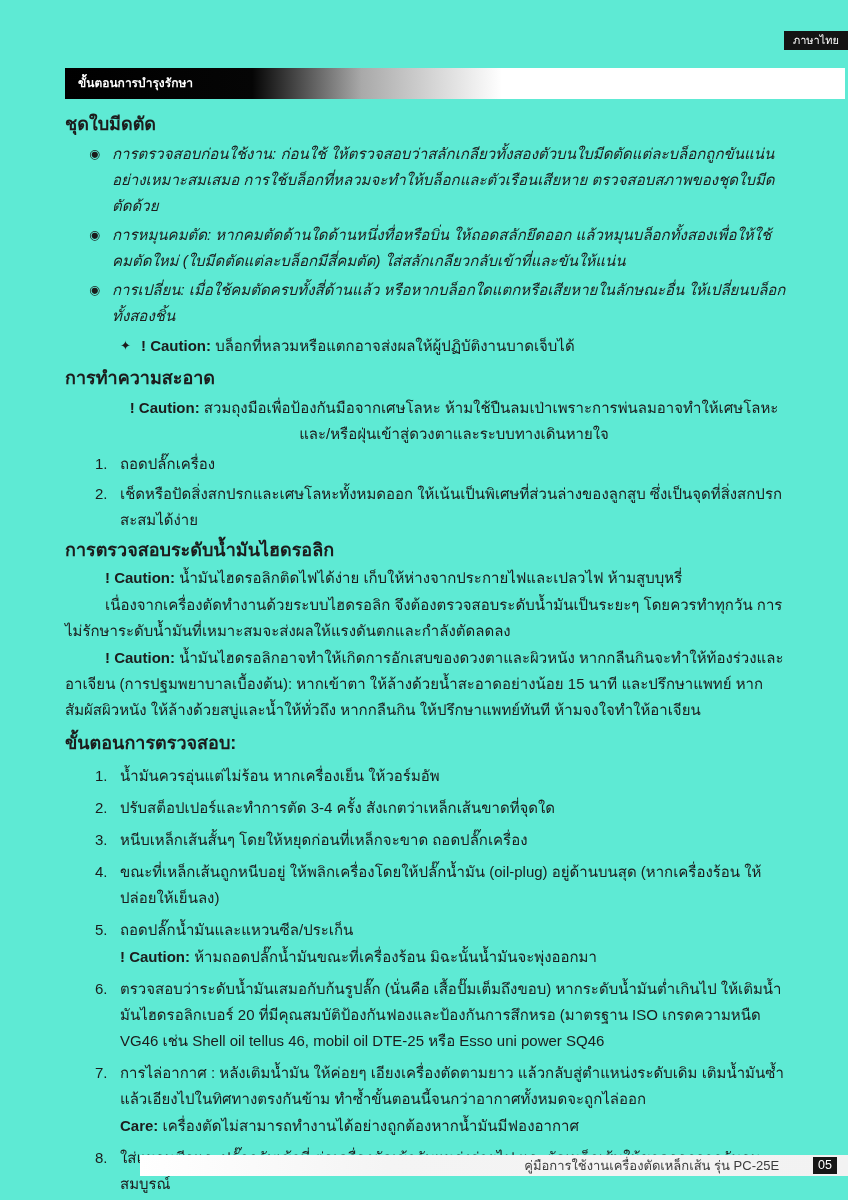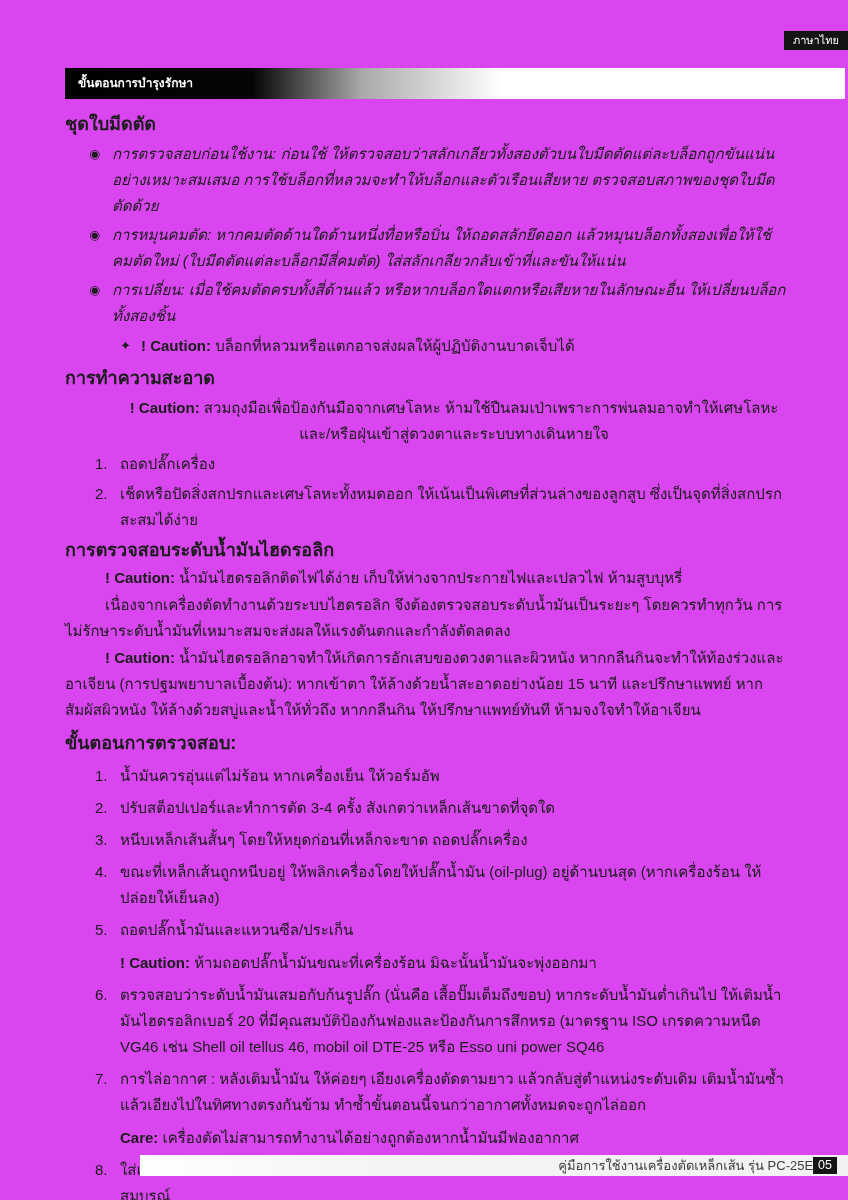--- a/index.html
+++ b/index.html
@@ -1,17 +1,17 @@
 <!DOCTYPE html>
 <html lang="th"><head>
 <meta charset="utf-8">
 <style>
   html,body{margin:0;padding:0;background:#e8e8e8;}
   .page{
-    position:relative;width:848px;height:1200px;margin:0 auto;background:#d946ef;
+    position:relative;width:848px;height:1200px;margin:0 auto;background:#5eead4;
     overflow:hidden;font-family:"Liberation Sans","DejaVu Sans",sans-serif;color:#1c1c1c;
   }
   .lang-badge{
     position:absolute;top:31px;right:0;background:#141414;color:#fff;
     font-size:11px;line-height:16px;padding:1px 9px 2px 9px;
   }
   .header-bar{
     position:absolute;top:68px;left:65px;right:3px;height:31px;
     background:linear-gradient(to right,#000 0%,#050505 24%,#a9a9a9 38%,#ffffff 56%);
     color:#ffffff;font-size:12px;font-weight:bold;line-height:30px;padding-left:13px;
@@ -29,30 +29,30 @@
   .sub-caution{display:flex;padding-left:55px;margin:4px 0 6px 0;}
   .sub-caution .star{flex:none;width:21px;font-size:13px;}
   .lbl{font-weight:bold;}
   .indent1{padding-left:37px;}
   .caution-block{padding-left:55px;margin:3px 0;text-align:center;}
   .para-indent{text-indent:40px;margin:1px 0;}
   .olist .item{display:flex;padding-left:30px;margin:4px 0;}
   .olist.wide .item{margin:6px 0;}
   .item .num{flex:none;width:25px;}
   .item .itxt{flex:1;}
-  .item .note{margin-top:7px;}
+  .item .note{margin-top:1px;}
   .footer{
     position:absolute;top:1155px;left:140px;right:0;height:21px;
     background:linear-gradient(to right,#ffffff 0%,#f4f4f4 35%,#f2f2f2 100%);
-    display:flex;align-items:center;justify-content:flex-end;
+    display:flex;align-items:center;justify-content:flex-end;gap:28px;
   }
   .footer-text{font-size:13px;color:#3c3c3c;}
   .page-badge{
     background:#161616;color:#ffffff;font-size:12.5px;line-height:17px;
-    padding:0 5px;margin-right:11px;text-align:center;
+    padding:0 5px;margin-left:6px;margin-right:11px;text-align:center;
   }
 </style>
 </head>
 <body>
 
 <div class="page">
 
   <div class="lang-badge">ภาษาไทย</div>
 
   <div class="header-bar">

